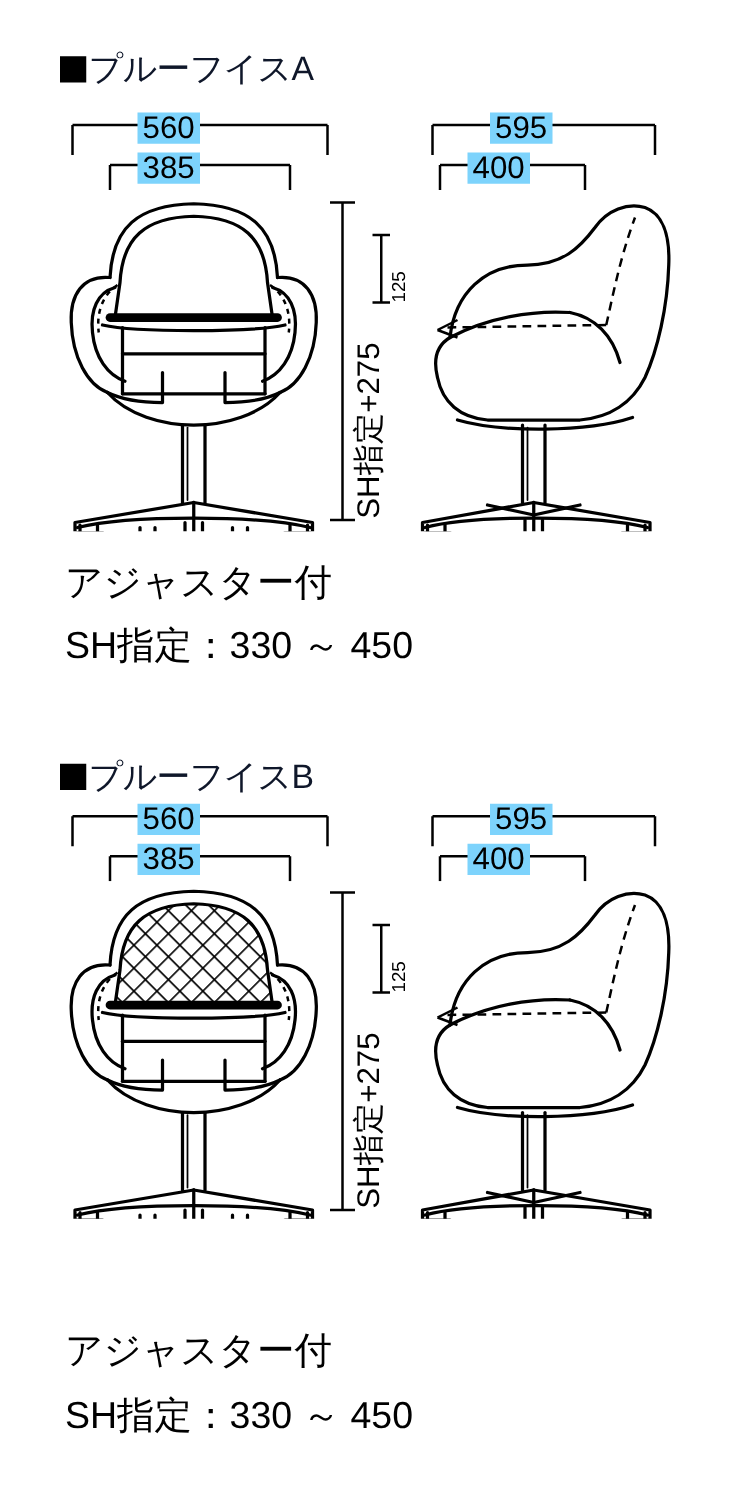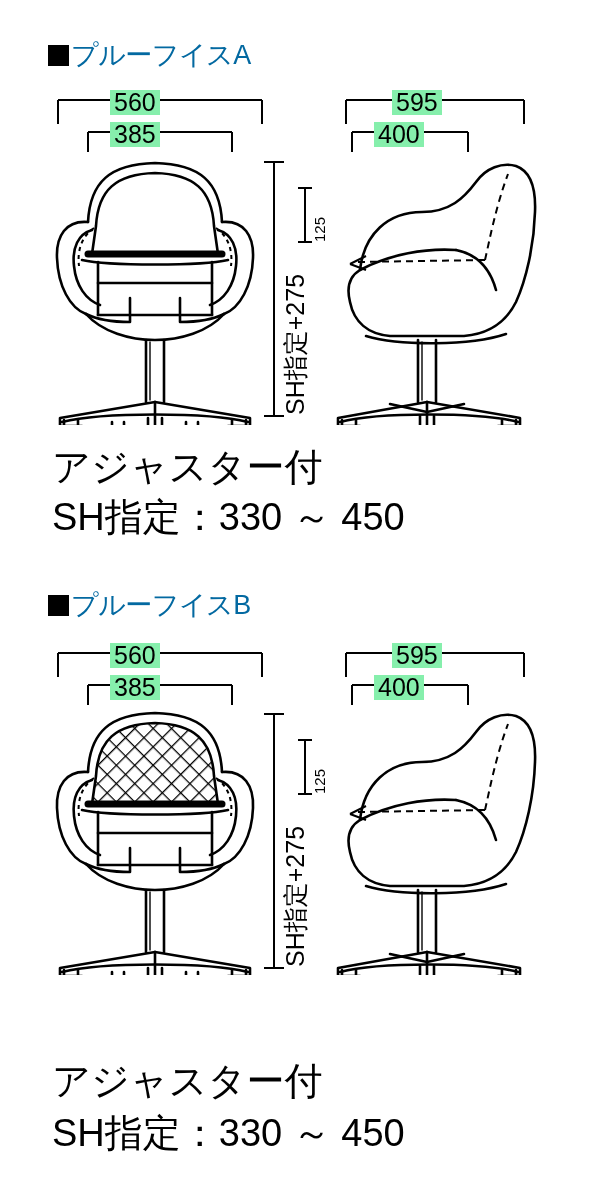--- a/index.html
+++ b/index.html
@@ -21,54 +21,54 @@
     height: 1200px;
   }
 
   
   .section-title {
     position: absolute;
     font-size: 27px;
     line-height: 1;
     letter-spacing: -0.5px;
     white-space: nowrap;
-    color: #0369a1;
+    color: #0f172a;
   }
   .sq {
     display: inline-block;
     width: 21px;
     height: 21px;
     background: #000;
     vertical-align: -2px;
     margin-right: 2px;
   }
 
   
   .caption {
     position: absolute;
-    font-size: 38px;
+    font-size: 30px;
     line-height: 38px;
     letter-spacing: 0px;
     white-space: nowrap;
   }
 
   
   .drawing {
     position: absolute;
   }
   .drawing svg {
     display: block;
   }
 
   
   .dim-label {
     position: absolute;
     font-size: 25px;
     line-height: 1;
-    background: #86efac;
+    background: #7dd3fc;
     padding: 0 4px;
     white-space: nowrap;
   }
 
   
   .vtext {
     position: absolute;
     transform-origin: 0 0;
     white-space: nowrap;
     font-size: 25px;
@@ -214,21 +214,21 @@
         <path d="M28 112 L155 110"></path>
         <path d="M155 110 C160 88 166 56 178 24"></path>
       </g>
       <path d="M20 114 L36 106 M20 114 L36 120" fill="none" stroke="#000" stroke-width="2"></path>
     </svg>
   </div>
 
   <div class="caption" style="left:52px; top:448px;">アジャスター付</div>
   <div class="caption" style="left:52px; top:498px;">SH指定：330 ～ 450</div>
 
-  <div class="section-title" style="left:48px; top:592px;">
+  <div class="section-title" style="left:48px; top:608px;">
     <span class="sq"></span><span>プルーフイスB</span>
   </div>
 
   <div class="drawing" style="left:50px; top:645px;">
     <svg width="220" height="60" viewBox="0 0 220 60">
       <path d="M8 8 L8 32 M8 8 L212 8 M212 8 L212 32" stroke="#000" stroke-width="2" fill="none"></path>
       <path d="M38 40 L38 60 M38 40 L182 40 M182 40 L182 60" stroke="#000" stroke-width="2" fill="none"></path>
     </svg>
   </div>
   <div class="dim-label" style="left:110px; top:643px;">560</div>

